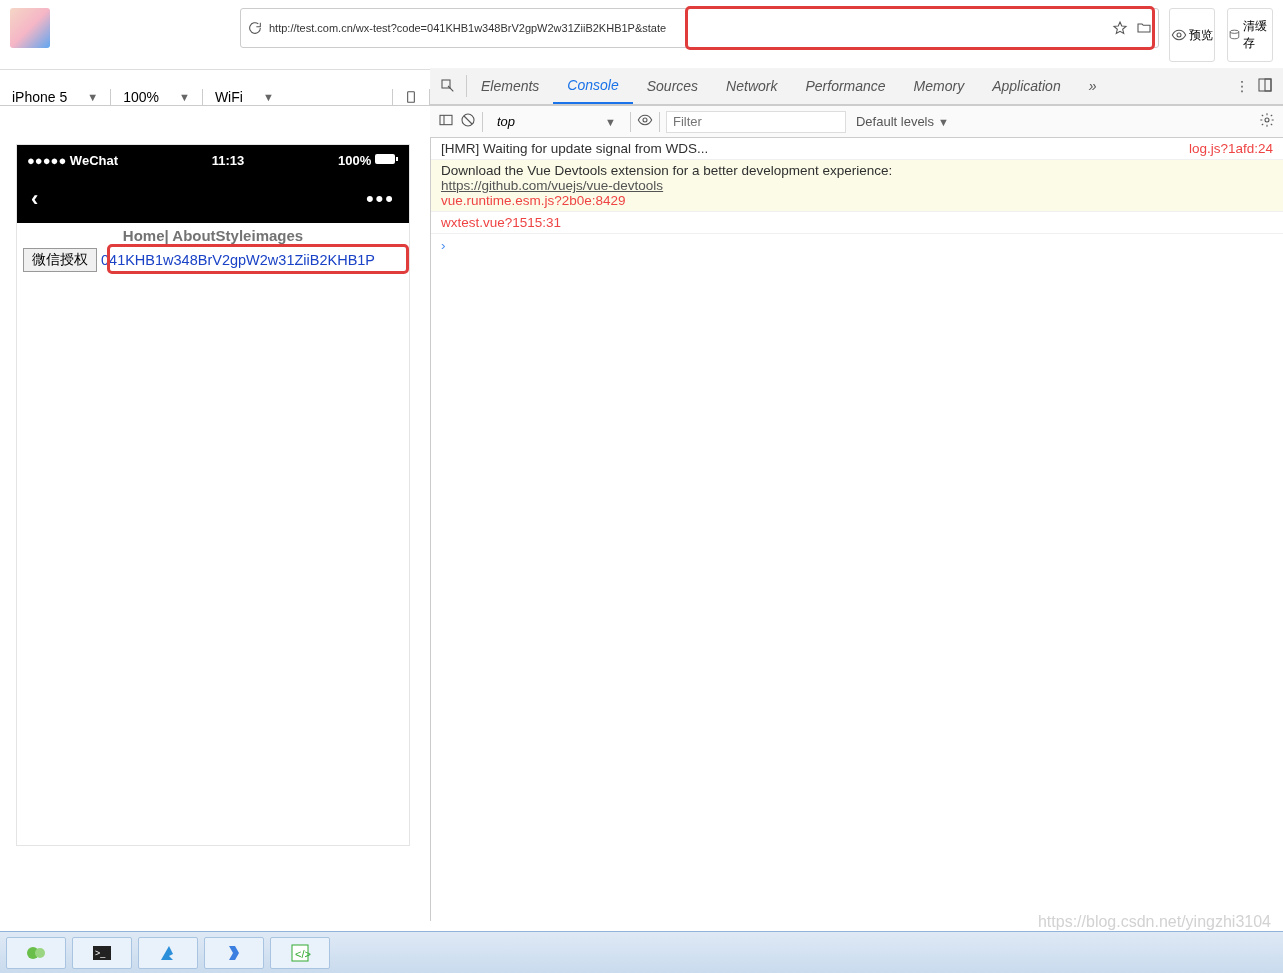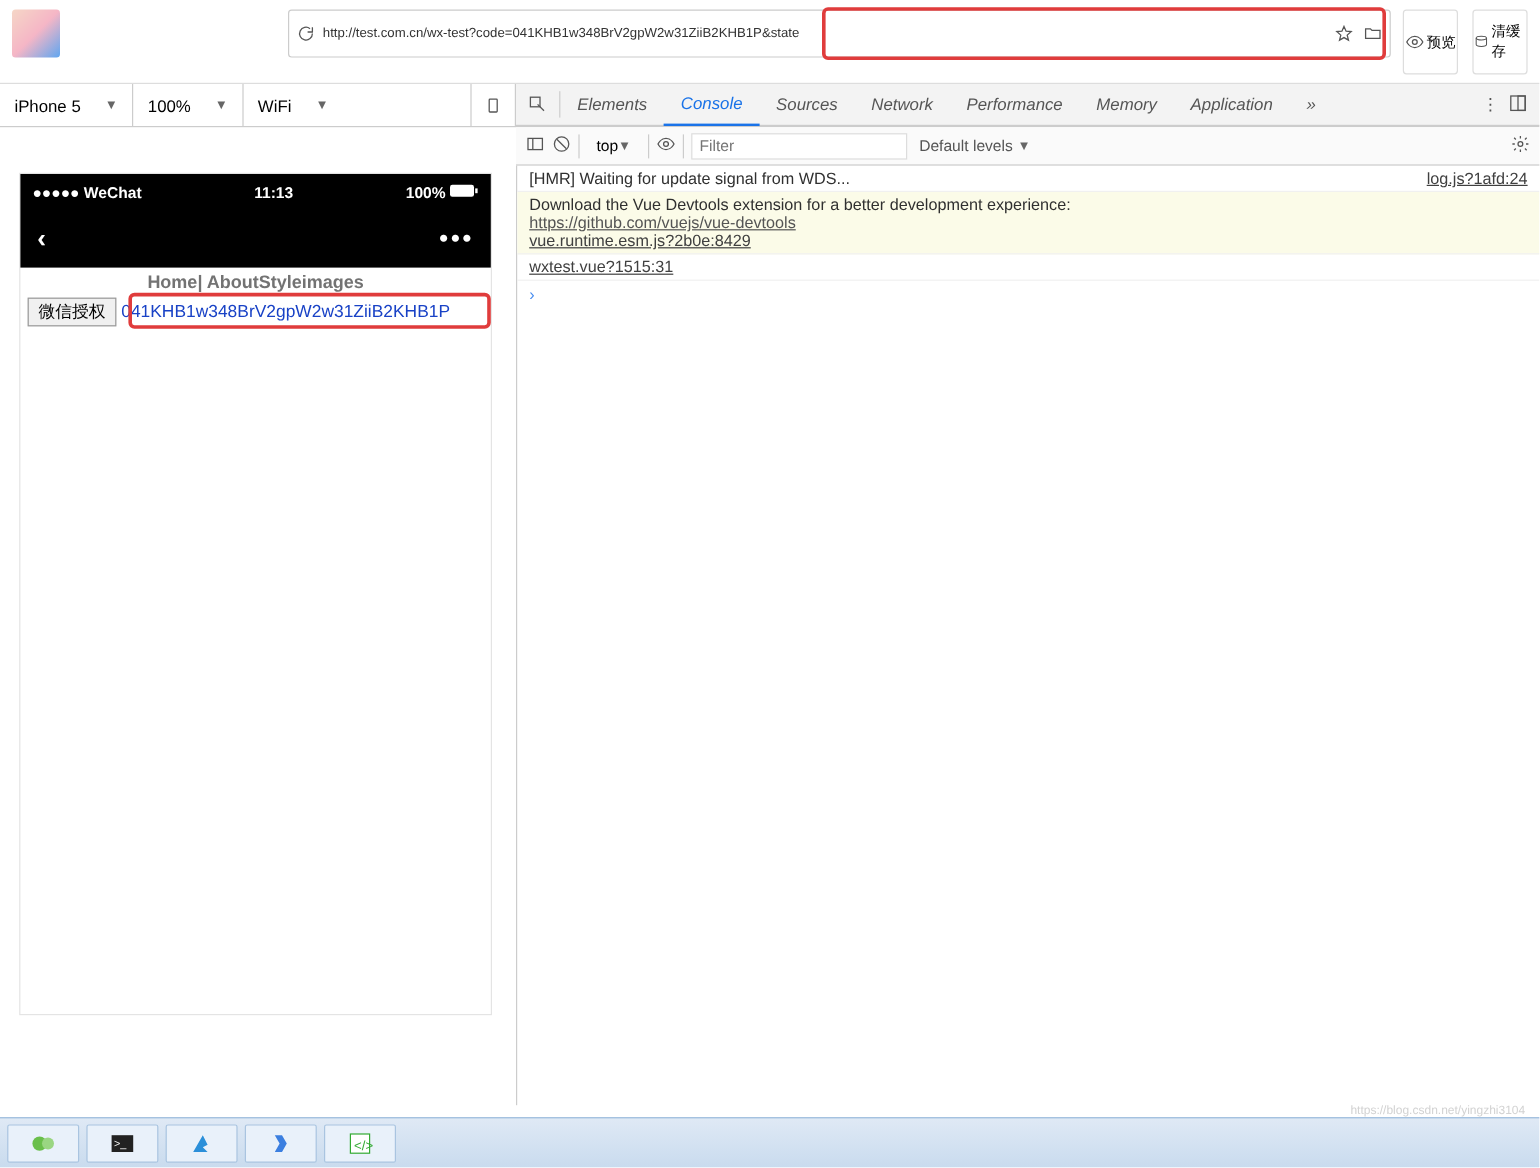--- a/index.html
+++ b/index.html
@@ -9,68 +9,68 @@
 .top-row { height: 70px; display: flex; align-items: flex-start; padding: 8px 10px 0 10px; gap: 10px; border-bottom: 1px solid #ddd; }
 .app-icon { width: 40px; height: 40px; background: linear-gradient(135deg,#f5d6c6,#f5b6c6,#5fa6f0); border-radius: 3px; }
 .url-wrap { flex: 1; display: flex; align-items: center; height: 40px; border: 1px solid #ccc; border-radius: 3px; padding: 0 6px; margin-left: 180px; position: relative; }
 .reload-icon svg, .star-icon svg, .folder-icon svg { display:block; }
 .url-input { flex: 1; border: none; outline: none; font-size: 11px; padding: 0 6px; color: #333; }
 .url-highlight { position: absolute; left: 444px; top: -3px; width: 470px; height: 44px; border: 3px solid #e03c3c; border-radius: 5px; pointer-events: none; }
 .right-btns { display: flex; gap: 12px; align-items: flex-start; }
 .icon-btn-top { width: 46px; height: 54px; border: 1px solid #ddd; border-radius: 3px; display: flex; align-items: center; justify-content: center; gap: 2px; font-size: 12px; cursor: pointer; background:#fff; }
 
 
-.device-bar { height: 36px; border-bottom: 1px solid #ccc; display: flex; }
+.device-bar { height: 36px; border-bottom: 1px solid #ccc; display: flex; align-items: flex-end; }
 .dev-left { width: 430px; display: flex; border-right: 1px solid #ccc; }
 .dev-select { display: flex; align-items: center; padding: 0 12px; border-right: 1px solid #ccc; font-size: 14px; gap: 20px; cursor:pointer; }
 .dev-select:last-child { border-right:none; }
 .chev { font-size:11px; color:#666; }
 .dock-icon { width:36px; display:flex; align-items:center; justify-content:center; }
 
 
 .dev-right { flex:1; display:flex; align-items:center; background:#f3f3f3; border-bottom:1px solid #ccc; font-size:14px; color:#555; }
 .dt-btn { padding:0 10px; height:36px; display:flex; align-items:center; cursor:pointer; }
 .dt-tab { padding:0 14px; height:36px; display:flex; align-items:center; cursor:pointer;font-style:italic; }
 .dt-tab.active { color:#1a73e8; border-bottom:2px solid #1a73e8; }
 .dt-right { margin-left:auto; display:flex; align-items:center; gap:8px; padding-right:10px; }
 
 
 .subbar { position:absolute; left:430px; right:0; top:106px; height:32px; border-bottom:1px solid #ccc; display:flex; align-items:center; background:#fafafa; font-size:13px; gap:6px; padding:0 8px; }
 .sub-sep { width:1px; height:20px; background:#ccc; }
-.top-select { display:flex; align-items:center; padding:0 8px; }
+.top-select { display:flex; align-items:center; gap:90px; padding:0 8px;font-style:italic; }
 .filter-input { border:1px solid #ddd; height:22px; width:180px; padding:0 6px; font-size:13px; }
 .levels { color:#555; display:flex; align-items:center; gap:4px; margin-left:4px; }
 .gear { margin-left:auto; }
 
 
 .console-body { position:absolute; left:430px; right:0; top:138px; bottom:52px; overflow:auto; border-left:1px solid #ccc; font-family: Consolas, Menlo, monospace; font-size:13.5px; }
 .log-row { display:flex; padding:3px 10px; border-bottom:1px solid #f0f0f0; }
 .log-row.vue { background:#fbfbe8;flex-direction:column; }
 .log-msg { flex:1; color:#303030; }
-.log-link { color:#404040; text-decoration:underline; cursor:pointer; white-space:nowrap; }
+.log-link { color:#ef4444; cursor:pointer; white-space:nowrap; }
 .log-url { color:#545454; text-decoration:underline; }
 .prompt { color:#4a8ef0; padding:4px 10px; }
 
 
 .phone { position:absolute; left:17px; top:145px; width:392px; height:700px; background:#fff; box-shadow:0 0 0 1px #e4e4e4; }
 .phone-status { height:30px; background:#000; color:#fff; display:flex; align-items:center; justify-content:space-between; padding:0 10px; font-size:13px; font-weight:600; }
 .phone-nav { height:48px; background:#000; color:#fff; display:flex; align-items:center; justify-content:space-between; padding:0 14px; }
 .phone-nav .back { font-size:22px; font-weight:bold; }
 .dots { font-size:22px; letter-spacing:2px; }
 .phone-content { padding:4px 6px; font-size:15px; }
 .nav-links { text-align:center; font-weight:600; color:#737373; }
 .wx-row { display:flex; align-items:center; gap:4px; margin-top:4px; position:relative; }
 .wx-btn { border:1px solid #999; background:#f0f0f0; padding:2px 8px; font-size:14px; cursor:pointer; }
 .wx-code { color:#1942c6; font-size:14.5px; }
 .wx-hl { position:absolute; left:84px; top:-4px; width:302px; height:30px; border:3px solid #e03c3c; border-radius:5px; pointer-events:none; }
 
 
 .taskbar { position:absolute; left:0; right:0; bottom:0; height:42px; background:linear-gradient(#dfe9f5,#c9dbee); border-top:1px solid #8fb3d9; display:flex; align-items:center; padding:0 6px; gap:6px; }
 .task-item { width:60px; height:32px; border:1px solid #a9c4e0; background:#e9f1fa; border-radius:2px; display:flex; align-items:center; justify-content:center; }
-.watermark { position:absolute; right:12px; bottom:42px; font-size:10px; color:#d2d2d2; }
+.watermark { position:absolute; right:12px; bottom:42px; font-size:16px; color:#d2d2d2; }
 
 svg.ic { width:16px; height:16px; stroke:#555; stroke-width:1.6; fill:none; }
 </style>
 </head>
 <body>
 
 <div class="top-row">
   <div class="app-icon"></div>
   <div class="url-wrap">
     <span class="reload-icon">

